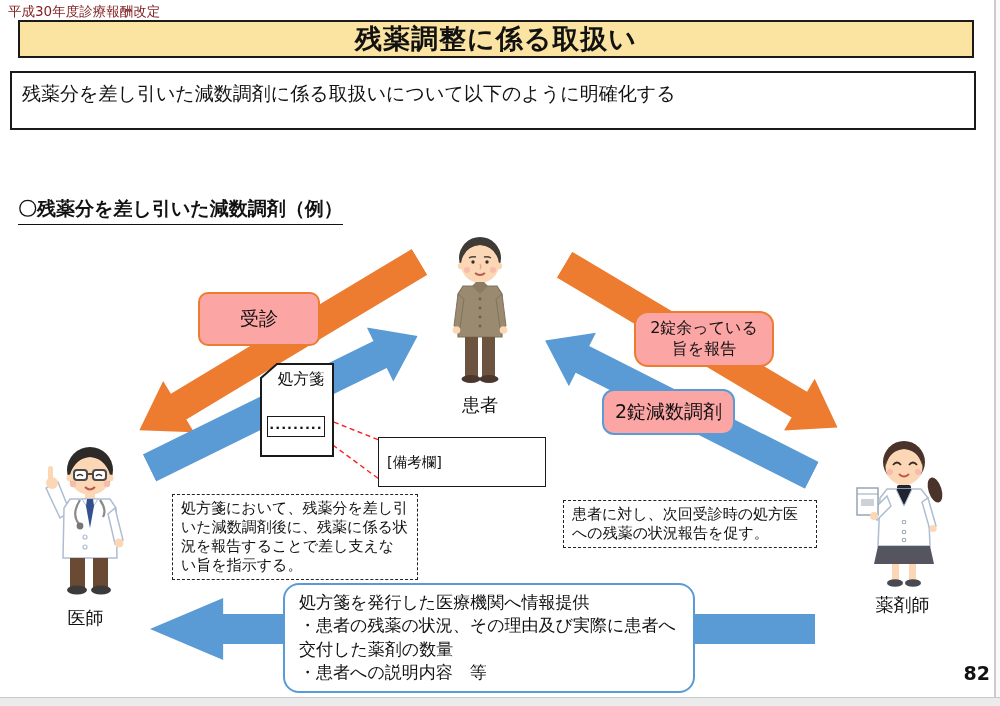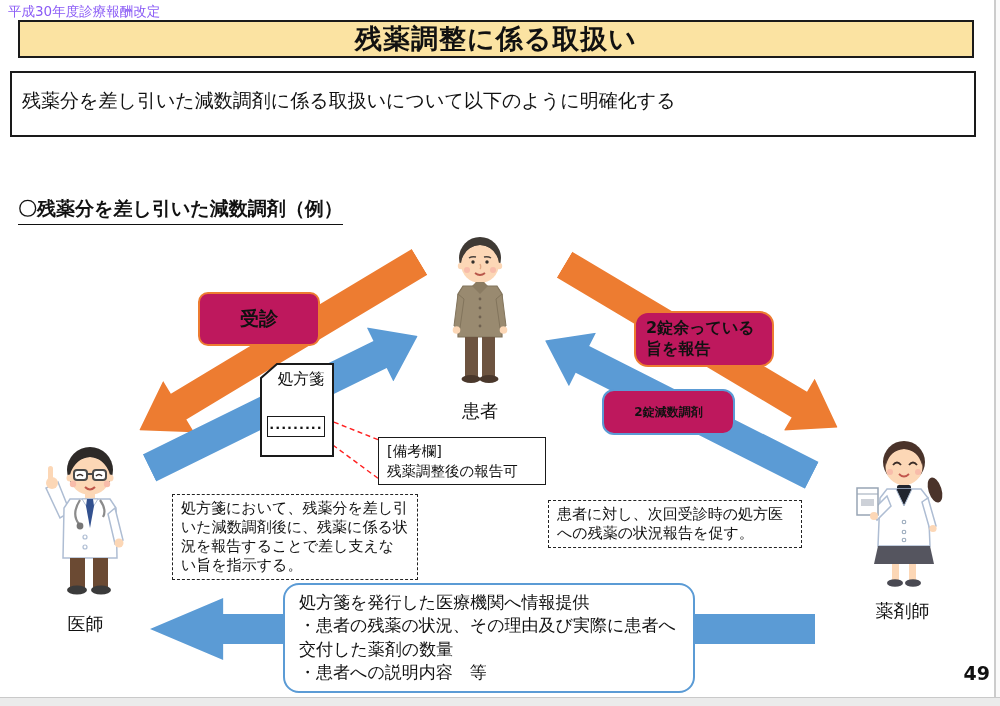--- a/index.html
+++ b/index.html
@@ -4,30 +4,30 @@
 <style>
   html,body{margin:0;padding:0;}
   body{
     width:1000px;height:706px;position:relative;background:#ffffff;
     font-family:"DejaVu Sans","Liberation Sans",sans-serif;color:#111;
     overflow:hidden;
   }
   .abs{position:absolute;}
 
   
-  .edition-note{left:8px;top:3px;font-size:13.5px;color:#8b5cf6;}
+  .edition-note{left:8px;top:3px;font-size:13.5px;color:#7f1d1d;}
   .title-bar{
     left:18px;top:20px;width:956px;height:38px;box-sizing:border-box;
     background:var(--title_bg,#FBE3A2);border:2px solid #1a1a1a;
     display:flex;align-items:center;justify-content:center;
     font-size:27px;font-weight:600;letter-spacing:1px;
   }
   .intro-box{
     left:10px;top:71px;width:966px;box-sizing:border-box;
-    border:2px solid #1a1a1a;background:#fff;padding:16px 10px 9px 10px;
+    border:2px solid #1a1a1a;background:#fff;padding:9px 10px 9px 10px;
   }
   .intro-line1{font-size:19px;margin:0 0 13px 0;line-height:1.25;}
   .intro-line2{font-size:17px;margin:0;line-height:1.32;}
 
   .section-heading{
     left:18px;top:196px;font-size:19px;font-weight:600;
     border-bottom:1.6px solid #111;padding-bottom:2px;
   }
 
   
@@ -41,56 +41,56 @@
   #arr-report  {left:542px;top:316px;width:318px;height:60px;transform:rotate(30.8deg);}
   #arr-dispense{left:529px;top:378px;width:299px;height:60px;transform:rotate(-153.2deg);}
   #arr-info    {left:150px;top:598px;width:665px;height:62px;}
 
   
   .overlay{left:0;top:0;width:1000px;height:706px;pointer-events:none;}
   .redline{stroke:var(--red_dash,#FF2020);stroke-width:1.4;stroke-dasharray:5 3.5;}
 
   
   .bubble{
-    position:absolute;background:#be185d;box-sizing:border-box;
-    display:flex;align-items:center;justify-content:center;font-weight:bold;
+    position:absolute;background:#fca5a5;box-sizing:border-box;
+    display:flex;align-items:center;justify-content:center;text-align:center;
   }
   .visit-box{left:198px;top:292px;width:122px;height:54px;border:2.2px solid var(--orange,#ED7C31);border-radius:10px;font-size:19px;}
   .report-box{left:634px;top:311px;width:140px;height:56px;border:2.2px solid var(--orange,#ED7C31);border-radius:14px;font-size:16px;line-height:1.3;padding:0 10px;}
-  .dispense-box{left:602px;top:389px;width:133px;height:46px;border:2.2px solid var(--blue,#5B9BD5);border-radius:12px;font-size:12px;}
+  .dispense-box{left:602px;top:389px;width:133px;height:46px;border:2.2px solid var(--blue,#5B9BD5);border-radius:12px;font-size:19px;}
   .remarks-box{
     left:378px;top:437px;width:168px;box-sizing:border-box;background:#fff;
-    border:1.6px solid #1a1a1a;padding:3px 8px;font-size:14.5px;line-height:1.38;
+    border:1.6px solid #1a1a1a;padding:14px 8px;font-size:14.5px;line-height:1.38;
   }
   .note-dashed{
     position:absolute;background:#fff;box-sizing:border-box;
     border:1.6px dashed #222;padding:4px 8px;font-size:15px;line-height:1.27;
   }
   .doctor-note{left:172px;top:494px;width:246px;}
-  .pharmacist-note{left:548px;top:500px;width:254px;}
+  .pharmacist-note{left:563px;top:500px;width:254px;}
   .info-box{
     left:283px;top:583px;width:412px;min-height:102px;box-sizing:border-box;background:#fff;
     border:2.5px solid var(--blue,#5B9BD5);border-radius:16px;
     padding:6px 14px;font-size:17px;line-height:1.38;
   }
   .info-box p{margin:0;}
 
   
   .rx-doc{left:260px;top:363px;width:54px;height:94px;}
   .rx-doc svg{position:absolute;left:0;top:0;}
   .rx-label{position:absolute;left:12px;top:6px;width:58px;text-align:center;font-size:15.5px;}
   .rx-dots{
     position:absolute;left:7px;top:53px;width:58px;height:21px;box-sizing:border-box;
     border:1.6px solid #1a1a1a;font-size:13px;font-weight:bold;letter-spacing:1px;
     line-height:16px;text-align:center;overflow:hidden;
   }
 
   
   .figure{position:absolute;display:flex;flex-direction:column;align-items:center;}
-  .figure-label{font-size:18px;margin-top:8px;}
+  .figure-label{font-size:18px;margin-top:2px;}
   #fig-patient{left:425px;top:231px;width:110px;}
   #fig-doctor{left:28px;top:442px;width:115px;}
   #fig-pharmacist{left:845px;top:436px;width:115px;}
 
   
   .page-number{left:940px;top:662px;width:50px;text-align:right;font-size:19px;font-weight:bold;}
   .bottom-band{left:0;top:697px;width:1000px;height:9px;background:#ebebeb;border-top:1px solid #c9c9c9;}
   .right-edge-line{left:994px;top:0;width:2px;height:697px;background:#cccccc;}
   .right-edge-pad{left:996px;top:0;width:4px;height:697px;background:#fafafa;}
 
@@ -128,21 +128,20 @@
 <div class="abs rx-doc z4">
   <svg width="74" height="94" viewBox="0 0 74 94">
     <polygon points="17,1 73,1 73,93 1,93 1,15" fill="#ffffff" stroke="#1a1a1a" stroke-width="2"></polygon>
   </svg>
   <div class="rx-label">処方箋</div>
   <div class="rx-dots">.........</div>
 </div>
 
 <div class="abs remarks-box z4">
   <div>[備考欄]</div>
-  <div>残薬調整後の報告可</div>
 </div>
 
 <div class="bubble report-box z4">
   <span>2錠余っている旨を報告</span>
 </div>
 <div class="bubble dispense-box z4">
   <span>2錠減数調剤</span>
 </div>
 
 <div class="note-dashed doctor-note z4">処方箋において、残薬分を差し引いた減数調剤後に、残薬に係る状況を報告することで差し支えない旨を指示する。</div>
@@ -250,16 +249,16 @@
     <circle cx="55" cy="104" r="1.8" fill="#ffffff" stroke="#9aaabc" stroke-width="1.1"></circle>
     <polygon points="29,110 81,110 85,128 25,128" fill="#55555f"></polygon>
     <rect x="43" y="128" width="7" height="17" fill="#fcd7b6"></rect>
     <rect x="60" y="128" width="7" height="17" fill="#fcd7b6"></rect>
     <ellipse cx="46" cy="147" rx="8" ry="3.8" fill="#494952"></ellipse>
     <ellipse cx="64" cy="147" rx="8" ry="3.8" fill="#494952"></ellipse>
   </svg>
   <span class="figure-label">薬剤師</span>
 </div>
 
-<div class="abs page-number">49</div>
+<div class="abs page-number">82</div>
 <div class="abs right-edge-pad"></div>
 <div class="abs right-edge-line"></div>
 <div class="abs bottom-band"></div>
 
 </body></html>

